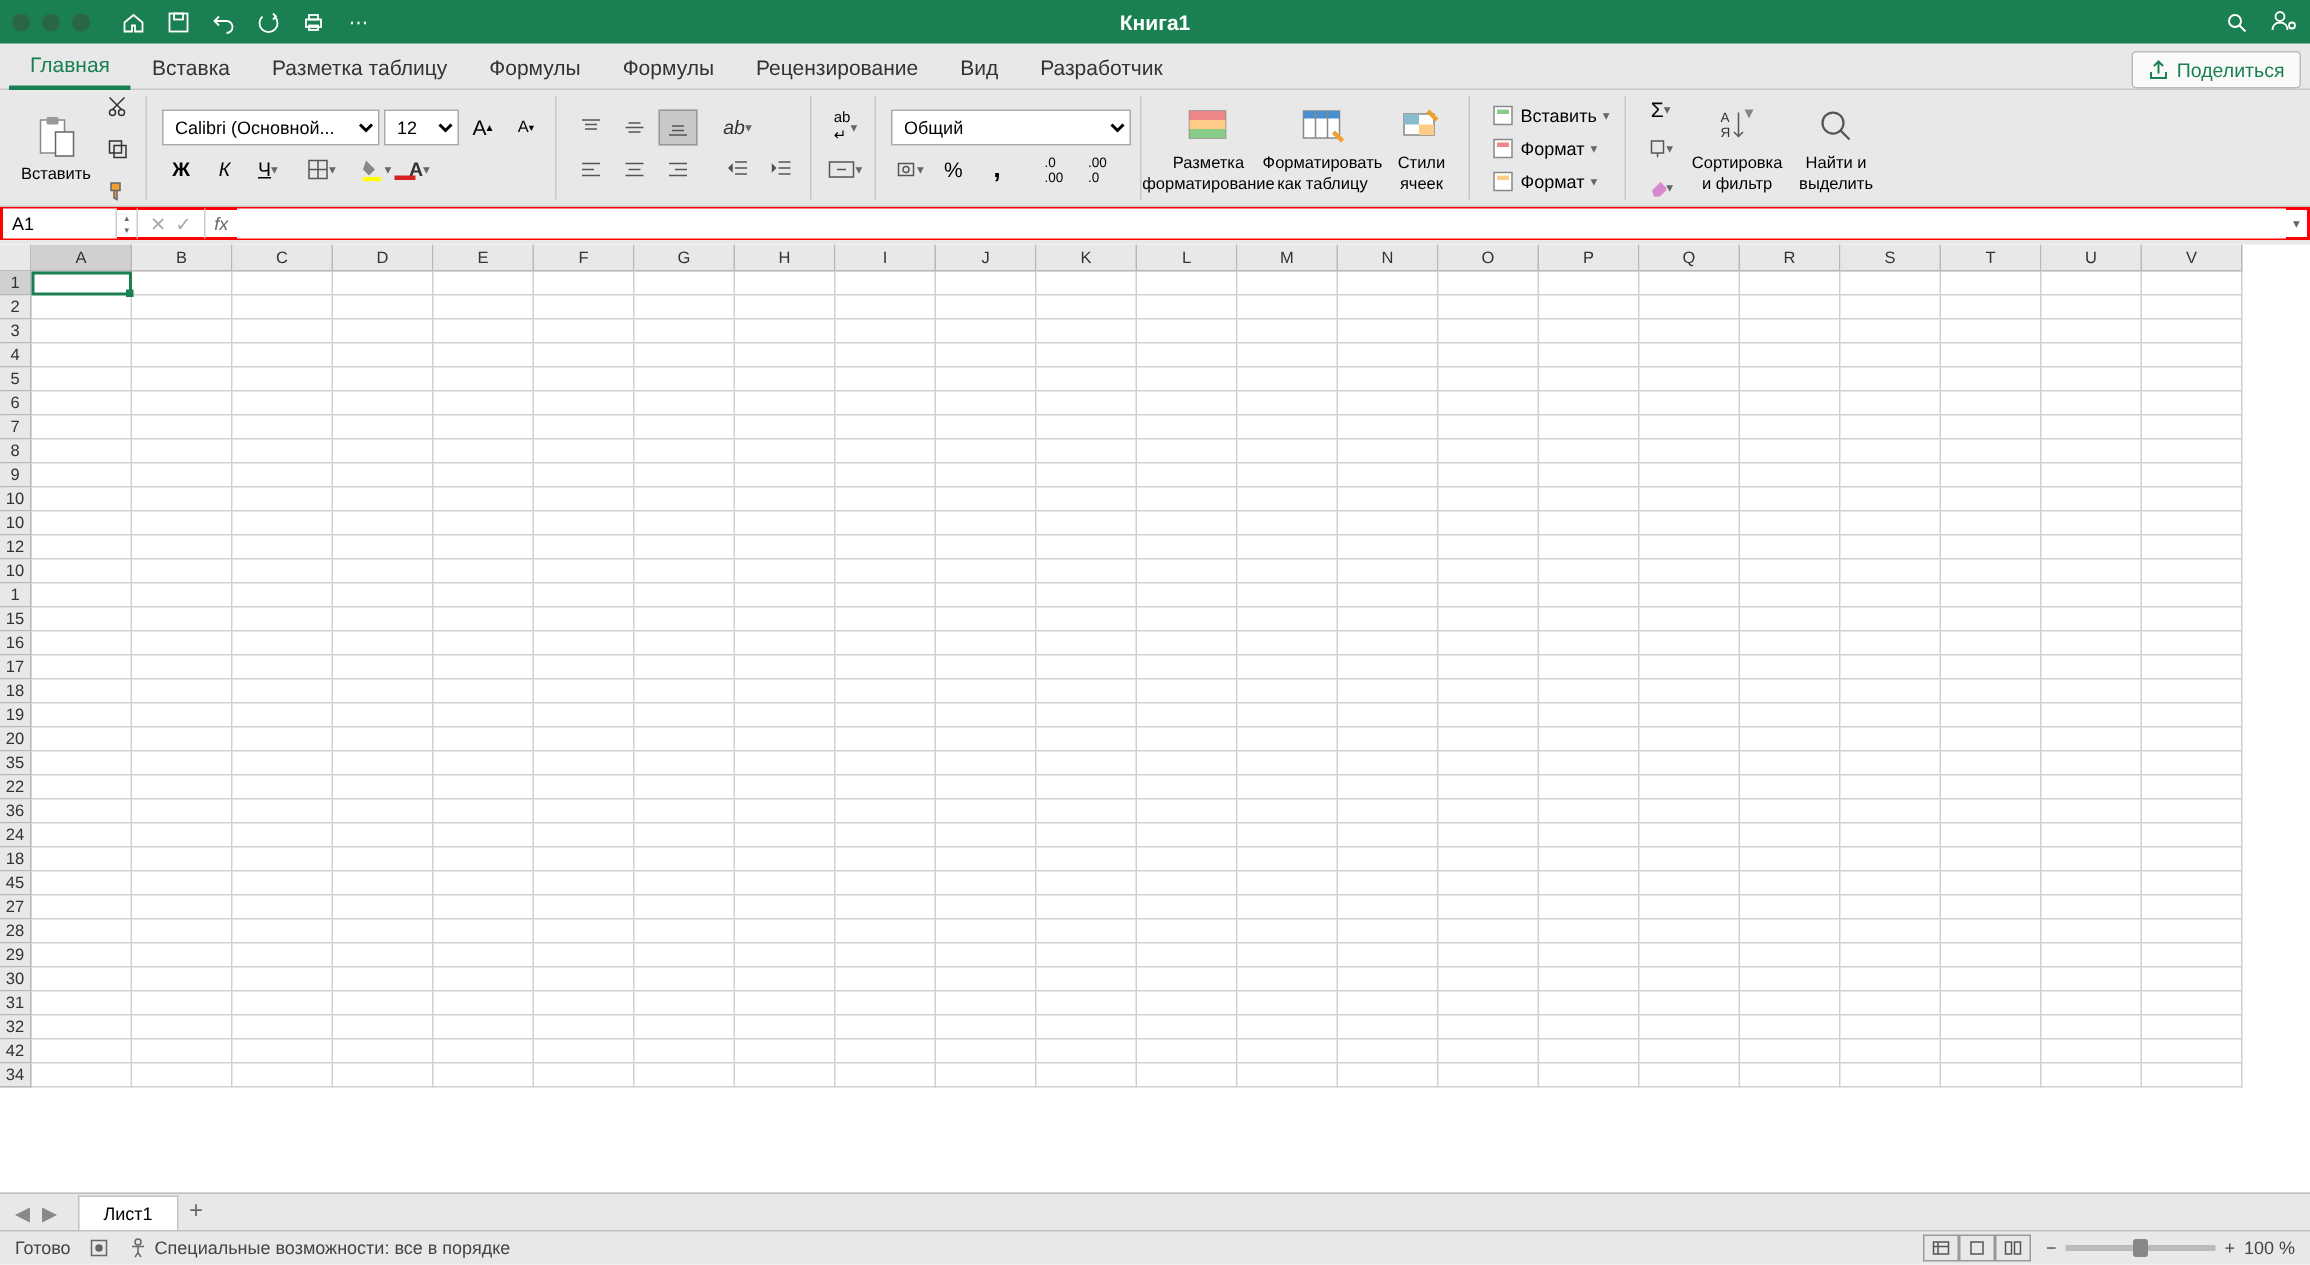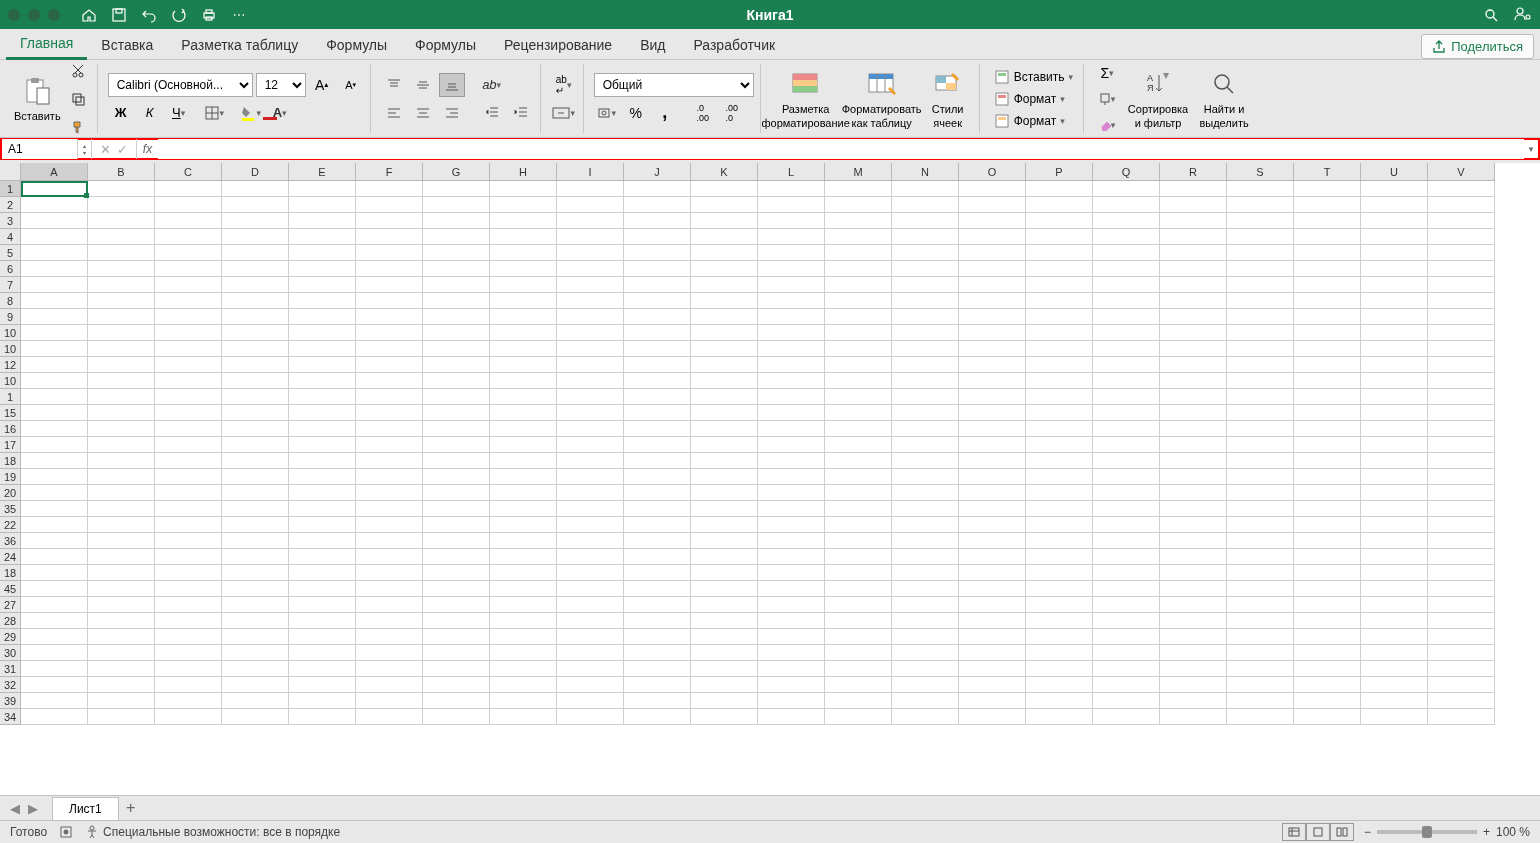--- a/index.html
+++ b/index.html
@@ -517,21 +517,21 @@
       <div class="row-h">36</div>
       <div class="row-h">24</div>
       <div class="row-h">18</div>
       <div class="row-h">45</div>
       <div class="row-h">27</div>
       <div class="row-h">28</div>
       <div class="row-h">29</div>
       <div class="row-h">30</div>
       <div class="row-h">31</div>
       <div class="row-h">32</div>
-      <div class="row-h">39</div>
+      <div class="row-h">42</div>
       <div class="row-h">34</div>
     </div>
   <div class="cells" id="cells">
       <div class="cell selected" style="left: 0px; top: 0px;"></div>
       <div class="cell" style="left: 67px; top: 0px;"></div>
       <div class="cell" style="left: 134px; top: 0px;"></div>
       <div class="cell" style="left: 201px; top: 0px;"></div>
       <div class="cell" style="left: 268px; top: 0px;"></div>
       <div class="cell" style="left: 335px; top: 0px;"></div>
       <div class="cell" style="left: 402px; top: 0px;"></div>

